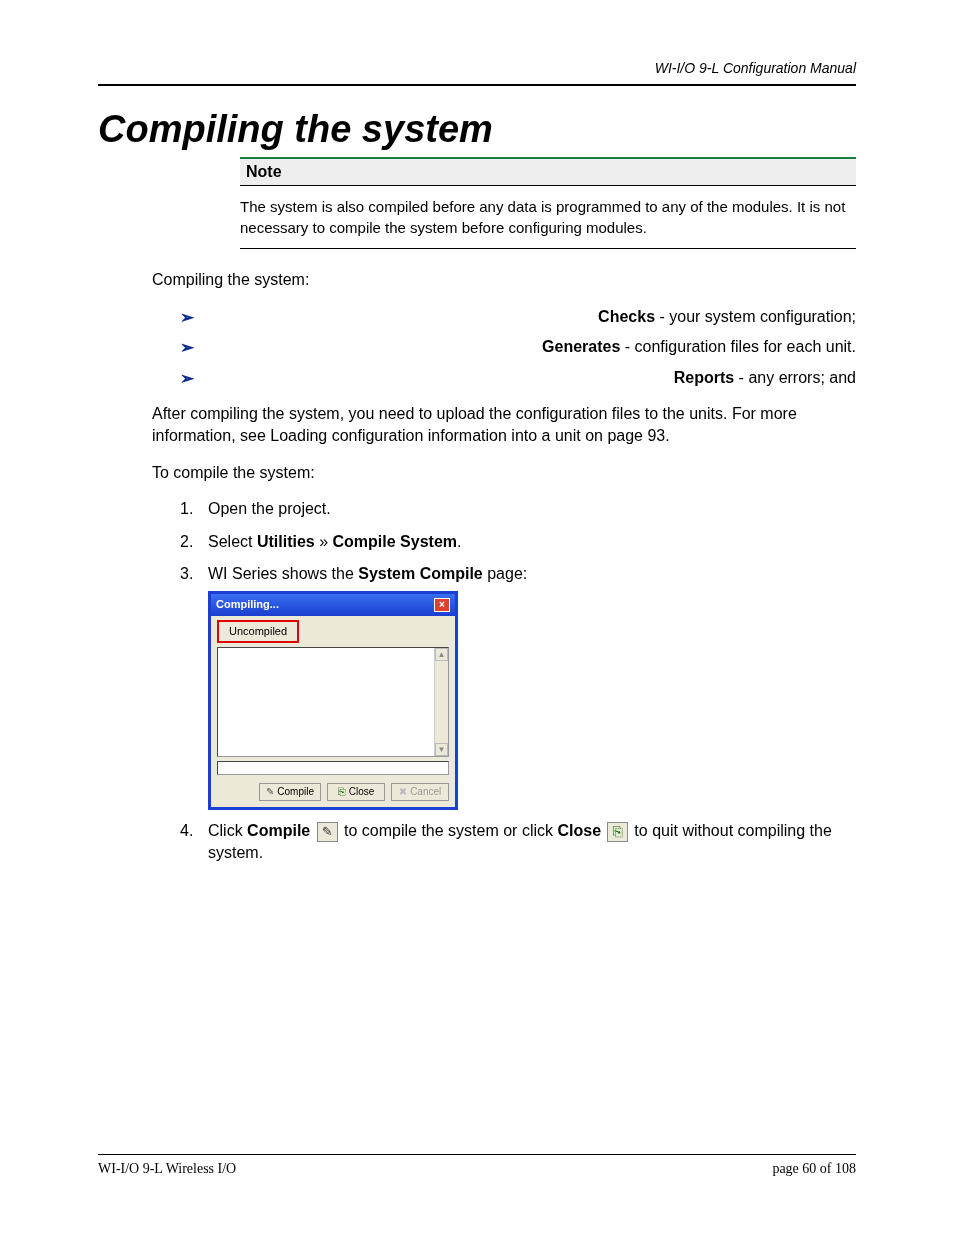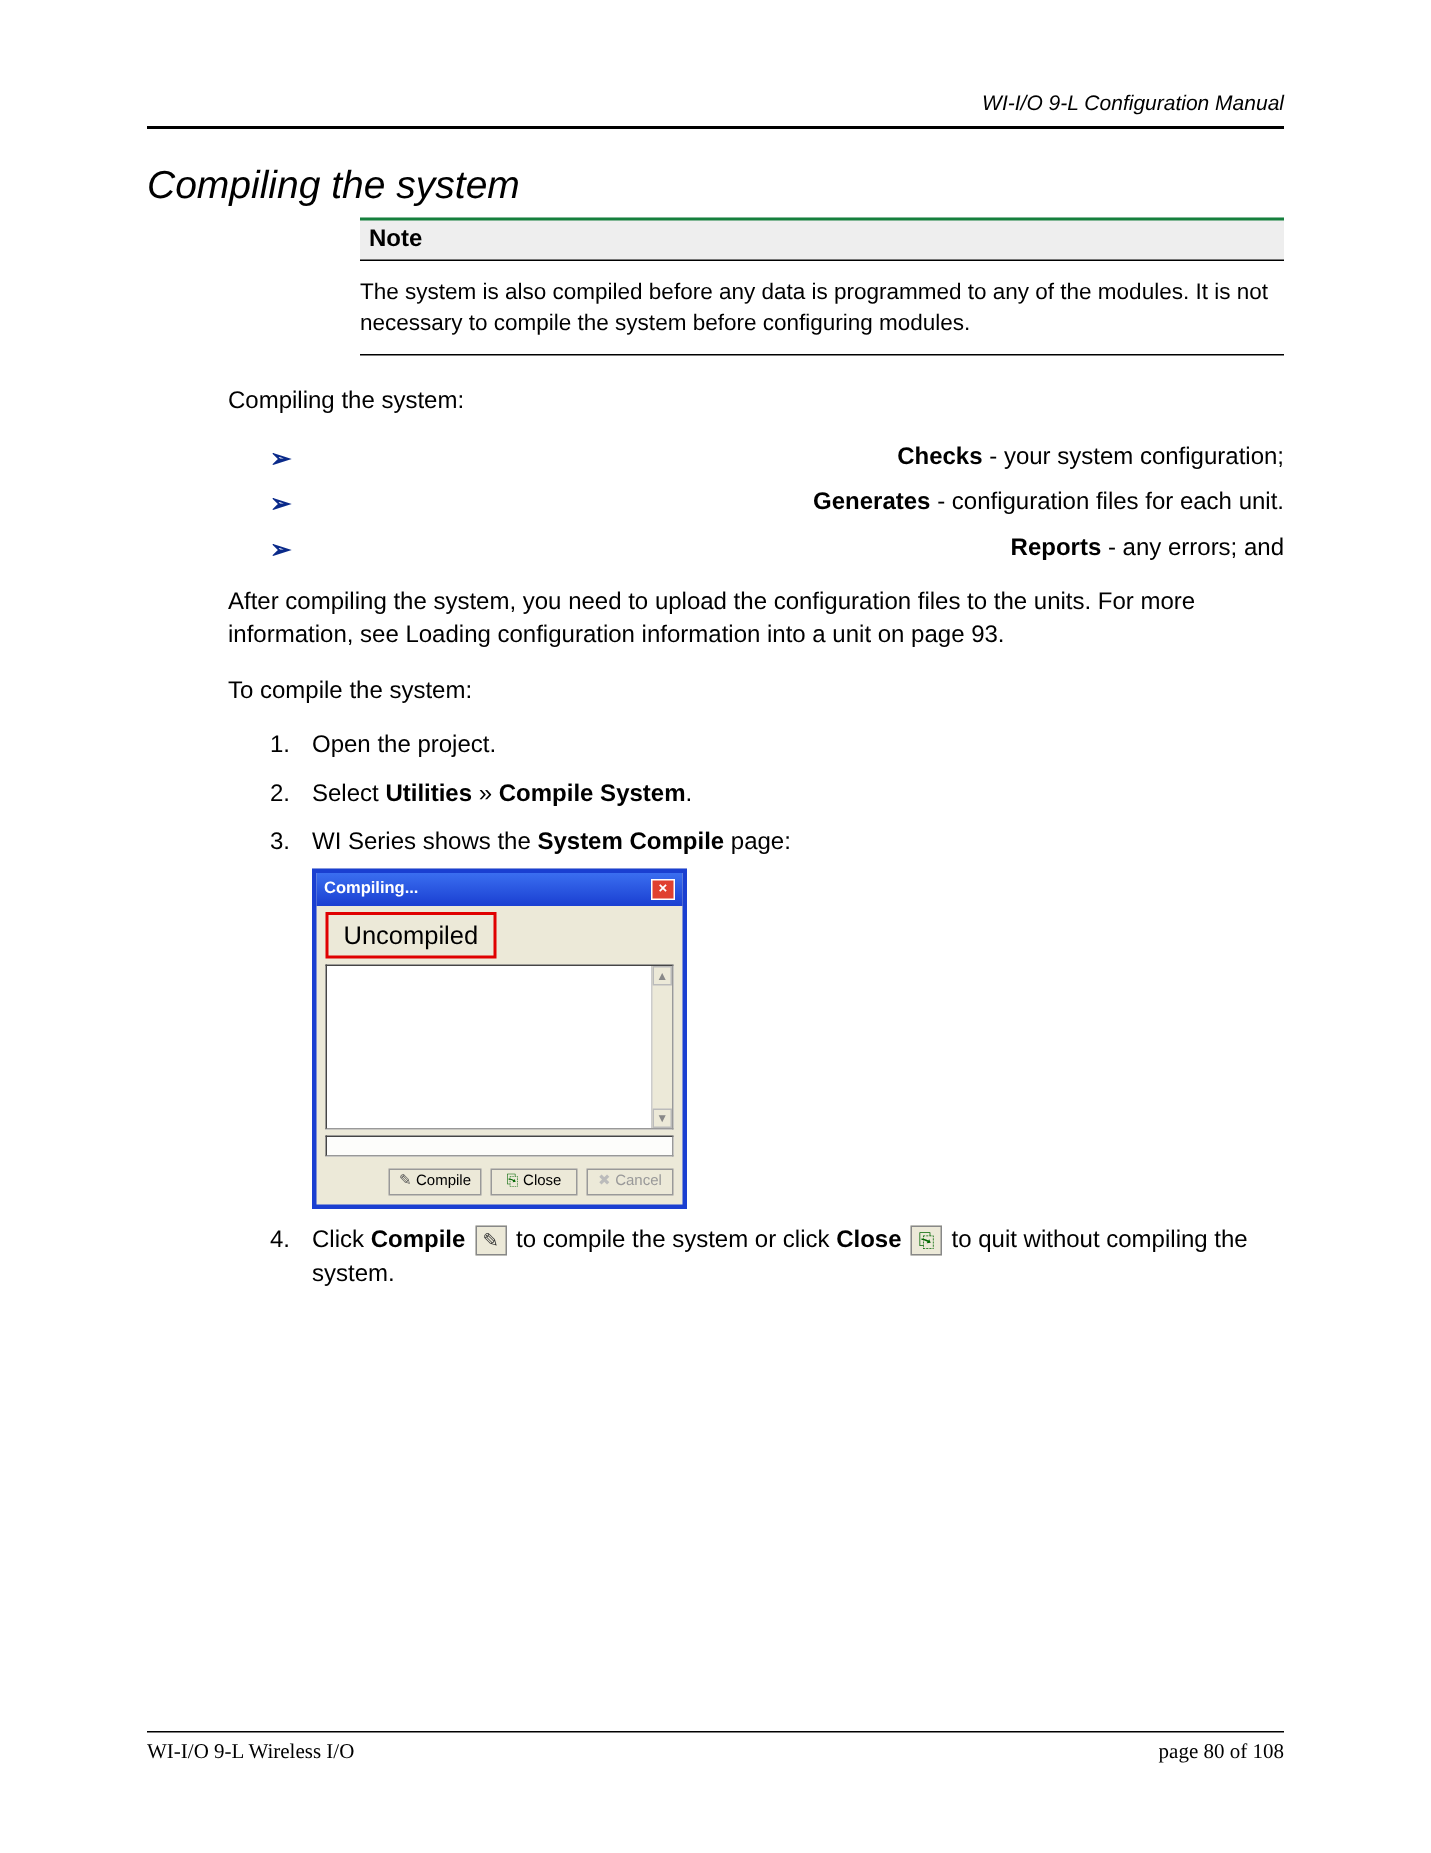--- a/index.html
+++ b/index.html
@@ -24,22 +24,22 @@
     font-size: 14px;
     margin-bottom: 8px;
   }
   .hr-top {
     border: none;
     border-top: 2px solid #000;
     margin-bottom: 22px;
   }
   .title {
     font-style: italic;
-    font-weight: 400;
-    font-size: 26px;
+    font-weight: 700;
+    font-size: 38px;
     margin-bottom: 6px;
     font-family: Verdana, Arial, sans-serif;
   }
   .section-body {
     margin-left: 54px;
     font-size: 16px;
     line-height: 1.4;
   }
   .intro {
     margin-bottom: 16px;
@@ -128,21 +128,21 @@
     text-align: center;
     line-height: 12px;
     font-size: 10px;
     font-weight: bold;
   }
   .dialog-status {
     margin: 4px 6px;
     border: 2px solid #e00000;
     display: inline-block;
     padding: 2px 10px;
-    font-size: 17px;
+    font-size: 11px;
     color: #000;
     background: #ece9d8;
     font-family: Tahoma, Arial, sans-serif;
   }
   .dialog-log {
     margin: 0 6px 4px 6px;
     border: 1px inset #999;
     background: #fff;
     height: 110px;
     position: relative;
@@ -308,16 +308,16 @@
       </li>
     </ol>
   </div>
 </div>
 
 <div class="footer">
   <hr class="hr-bottom">
   <div class="footer-row">
     <span>WI-I/O 9-L Wireless I/O</span>
     <span>
-      <span>page  </span><span>80</span><span> of </span><span>108</span>
+      <span>page  </span><span>60</span><span> of </span><span>108</span>
     </span>
   </div>
 </div>
 
 </body></html>

